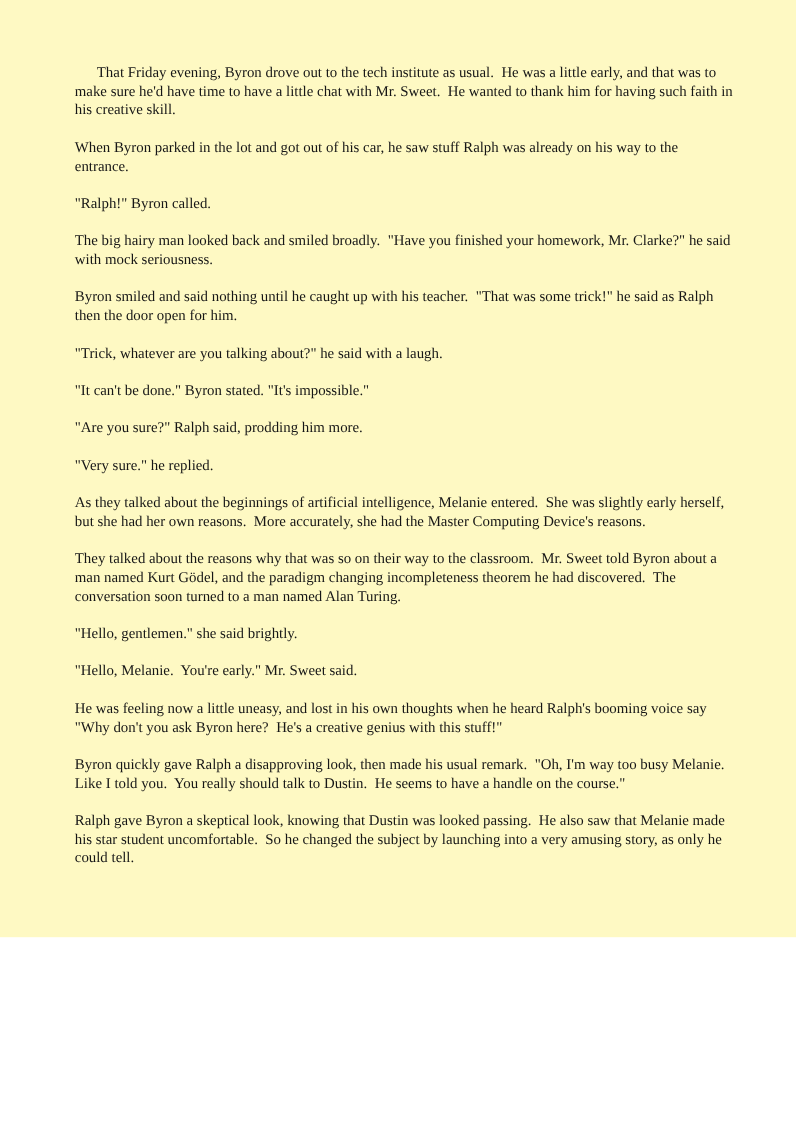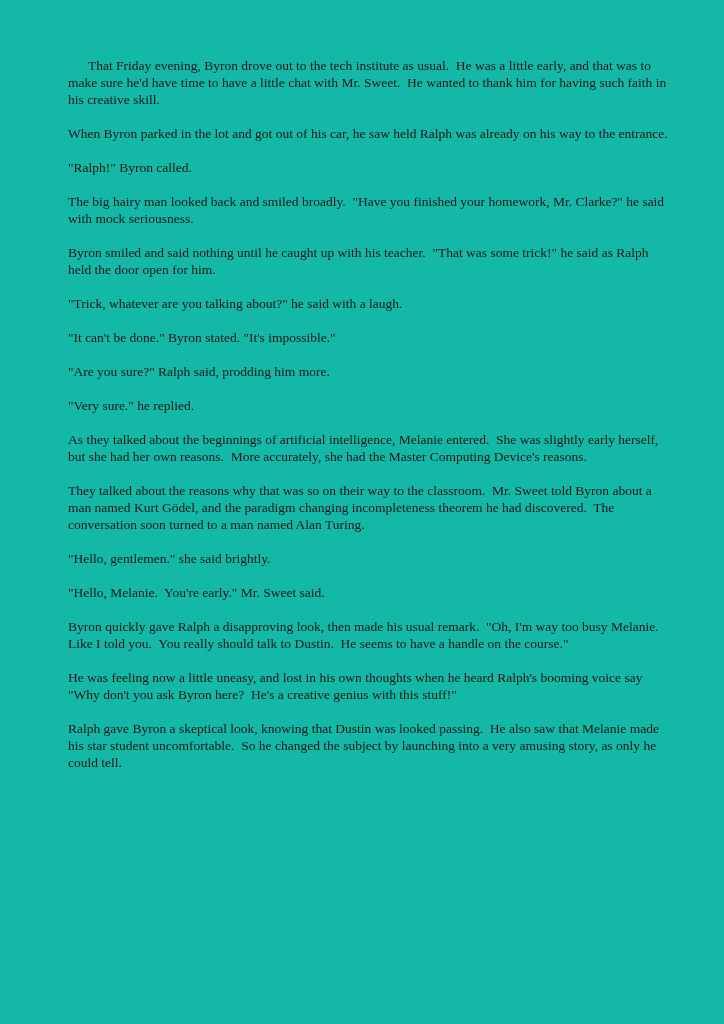--- a/index.html
+++ b/index.html
@@ -11,22 +11,22 @@
     height: 1024px;
     background: #ffffff;
     overflow: hidden;
     position: relative;
   }
   .page {
     position: absolute;
     left: 0;
     top: 0;
     width: 724px;
-    height: 1024px;
-    background: #14b8a6;
+    height: 852px;
+    background: #fef9c3;
   }
   .text-block {
     position: absolute;
     left: 68px;
     top: 57px;
     width: 600px;
     font-family: "Liberation Serif", "DejaVu Serif", serif;
     font-size: 13.5px;
     line-height: 17px;
     color: #161616;
@@ -39,29 +39,29 @@
   .text-block p.indent {
     text-indent: 20px;
   }
 </style>
 </head>
 <body>
 
 <div class="page">
   <div class="text-block">
       <p class="indent">That Friday evening, Byron drove out to the tech institute as usual.  He was a little early, and that was to make sure he'd have time to have a little chat with Mr. Sweet.  He wanted to thank him for having such faith in his creative skill.</p>
-      <p class="">When Byron parked in the lot and got out of his car, he saw held Ralph was already on his way to the entrance.</p>
+      <p class="">When Byron parked in the lot and got out of his car, he saw stuff Ralph was already on his way to the entrance.</p>
       <p class="">"Ralph!" Byron called.</p>
       <p class="">The big hairy man looked back and smiled broadly.  "Have you finished your homework, Mr. Clarke?" he said with mock seriousness.</p>
-      <p class="">Byron smiled and said nothing until he caught up with his teacher.  "That was some trick!" he said as Ralph held the door open for him.</p>
+      <p class="">Byron smiled and said nothing until he caught up with his teacher.  "That was some trick!" he said as Ralph then the door open for him.</p>
       <p class="">"Trick, whatever are you talking about?" he said with a laugh.</p>
       <p class="">"It can't be done." Byron stated. "It's impossible."</p>
       <p class="">"Are you sure?" Ralph said, prodding him more.</p>
       <p class="">"Very sure." he replied.</p>
       <p class="">As they talked about the beginnings of artificial intelligence, Melanie entered.  She was slightly early herself, but she had her own reasons.  More accurately, she had the Master Computing Device's reasons.</p>
       <p class="">They talked about the reasons why that was so on their way to the classroom.  Mr. Sweet told Byron about a man named Kurt Gödel, and the paradigm changing incompleteness theorem he had discovered.  The conversation soon turned to a man named Alan Turing.</p>
       <p class="">"Hello, gentlemen." she said brightly.</p>
       <p class="">"Hello, Melanie.  You're early." Mr. Sweet said.</p>
+      <p class="">He was feeling now a little uneasy, and lost in his own thoughts when he heard Ralph's booming voice say "Why don't you ask Byron here?  He's a creative genius with this stuff!"</p>
       <p class="">Byron quickly gave Ralph a disapproving look, then made his usual remark.  "Oh, I'm way too busy Melanie.  Like I told you.  You really should talk to Dustin.  He seems to have a handle on the course."</p>
-      <p class="">He was feeling now a little uneasy, and lost in his own thoughts when he heard Ralph's booming voice say "Why don't you ask Byron here?  He's a creative genius with this stuff!"</p>
       <p class="">Ralph gave Byron a skeptical look, knowing that Dustin was looked passing.  He also saw that Melanie made his star student uncomfortable.  So he changed the subject by launching into a very amusing story, as only he could tell.</p>
     </div>
 </div>
 
 </body></html>

